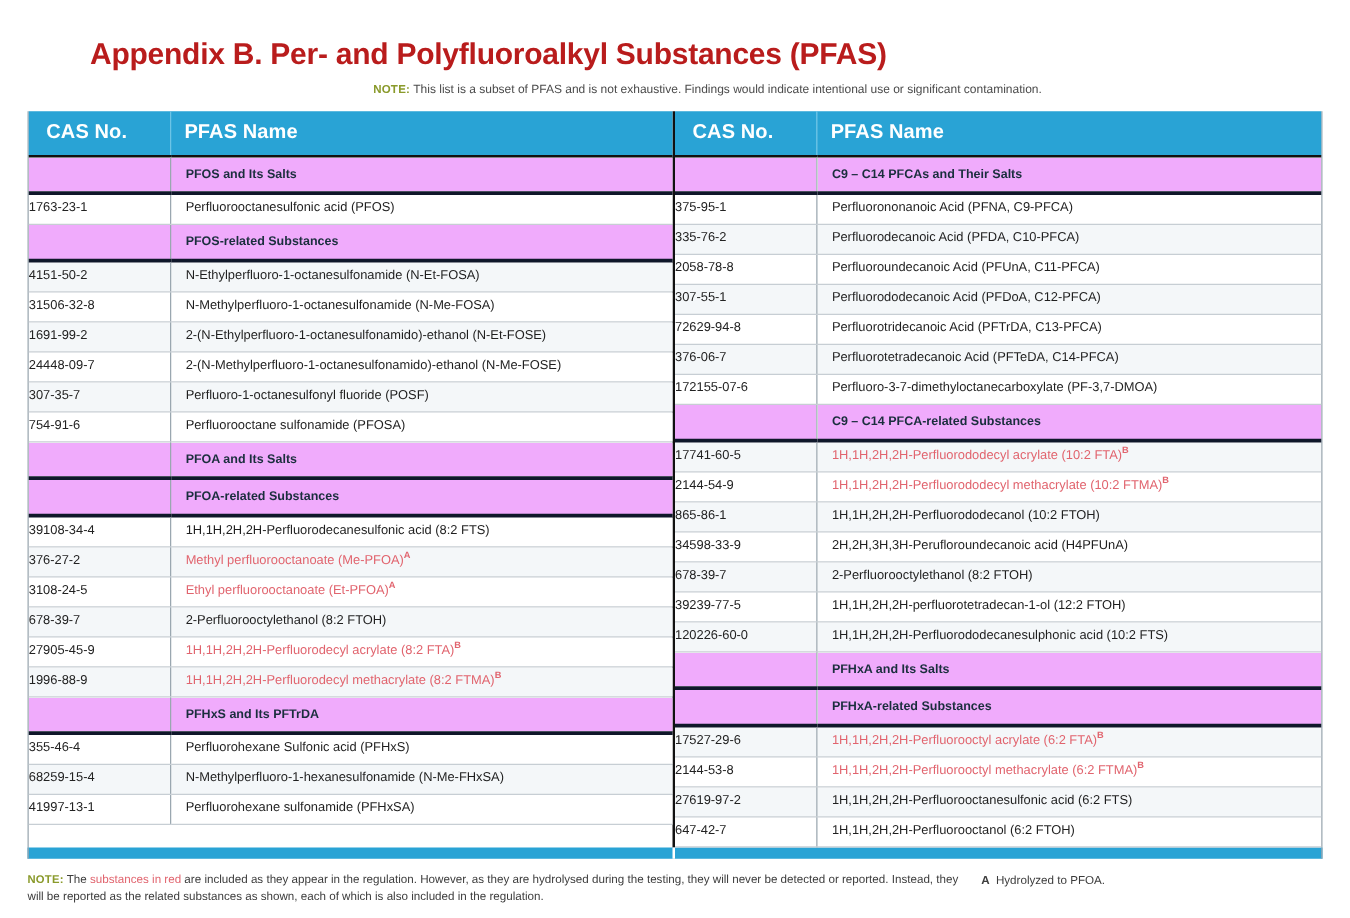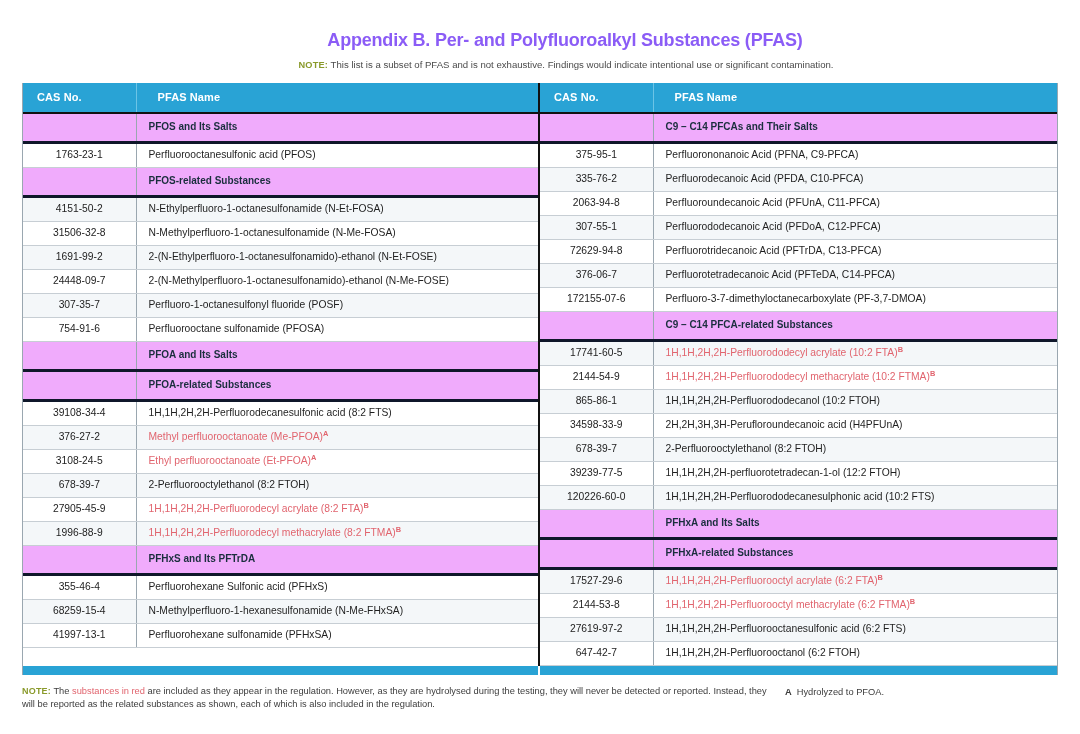--- a/index.html
+++ b/index.html
@@ -17,27 +17,26 @@
   .page {
     position: relative;
     width: 1080px;
     height: 734px;
     box-sizing: border-box;
     padding: 30px 22px 0 22px;
   }
 
   
   .title {
-    font-size: 18px;
-    font-weight: bold;
-    color: #8b5cf6;
+    font-size: 24px;
+    font-weight: bold;
+    color: #b91c1c;
     letter-spacing: -0.2px;
     margin: 0 0 0 50px;
     line-height: 1.2;
-    text-align: center;
   }
   .subnote {
     margin: 7px 0 0 52px;
     font-size: 9.6px;
     color: #4b4b4b;
     line-height: 1.3;
     text-align: center;
   }
   .subnote .note-label {
     color: #8a9a2b;
@@ -66,46 +65,46 @@
   table.pfas {
     width: 100%;
     border-collapse: collapse;
     table-layout: fixed;
   }
   table.pfas col.cas { width: 113px; }
 
   thead th {
     background: #29a3d5;
     color: #ffffff;
-    font-size: 11px;
+    font-size: 16px;
     font-weight: bold;
     text-align: left;
     padding: 8px 0 9px 12px;
     letter-spacing: 0.1px;
     border-bottom: 2px solid #111111;
   }
   thead th.cas-h { padding-left: 14px; }
   thead th.name-h {
     border-left: 1px solid #6cc4e6;
-    padding-left: 21px;
+    padding-left: 11px;
   }
 
   tbody td {
     font-size: 10.3px;
     padding: 3px 6px 3px 12px;
     border-bottom: 1px solid #c7ced4;
     vertical-align: middle;
     height: 17px;
     line-height: 1.25;
     color: #1f1f1f;
     overflow: hidden;
     white-space: nowrap;
   }
   tbody td.cas {
-    text-align: center;
+    text-align: left;
     border-right: 1px solid #9aa7b0;
     padding-left: 0;
     padding-right: 0;
     color: #222;
   }
 
   tr.data.shade td { background: #f4f7f9; }
   tr.data td { background: #ffffff; }
 
   tr.section td {
@@ -310,21 +309,21 @@
             </tr>
             <tr class="data">
               <td class="cas">375-95-1</td>
               <td class="name">Perfluorononanoic Acid (PFNA, C9-PFCA)</td>
             </tr>
             <tr class="data shade">
               <td class="cas">335-76-2</td>
               <td class="name">Perfluorodecanoic Acid (PFDA, C10-PFCA)</td>
             </tr>
             <tr class="data">
-              <td class="cas">2063-94-8</td>
+              <td class="cas">2058-78-8</td>
               <td class="name">Perfluoroundecanoic Acid (PFUnA, C11-PFCA)</td>
             </tr>
             <tr class="data shade">
               <td class="cas">307-55-1</td>
               <td class="name">Perfluorododecanoic Acid (PFDoA, C12-PFCA)</td>
             </tr>
             <tr class="data">
               <td class="cas">72629-94-8</td>
               <td class="name">Perfluorotridecanoic Acid (PFTrDA, C13-PFCA)</td>
             </tr>

